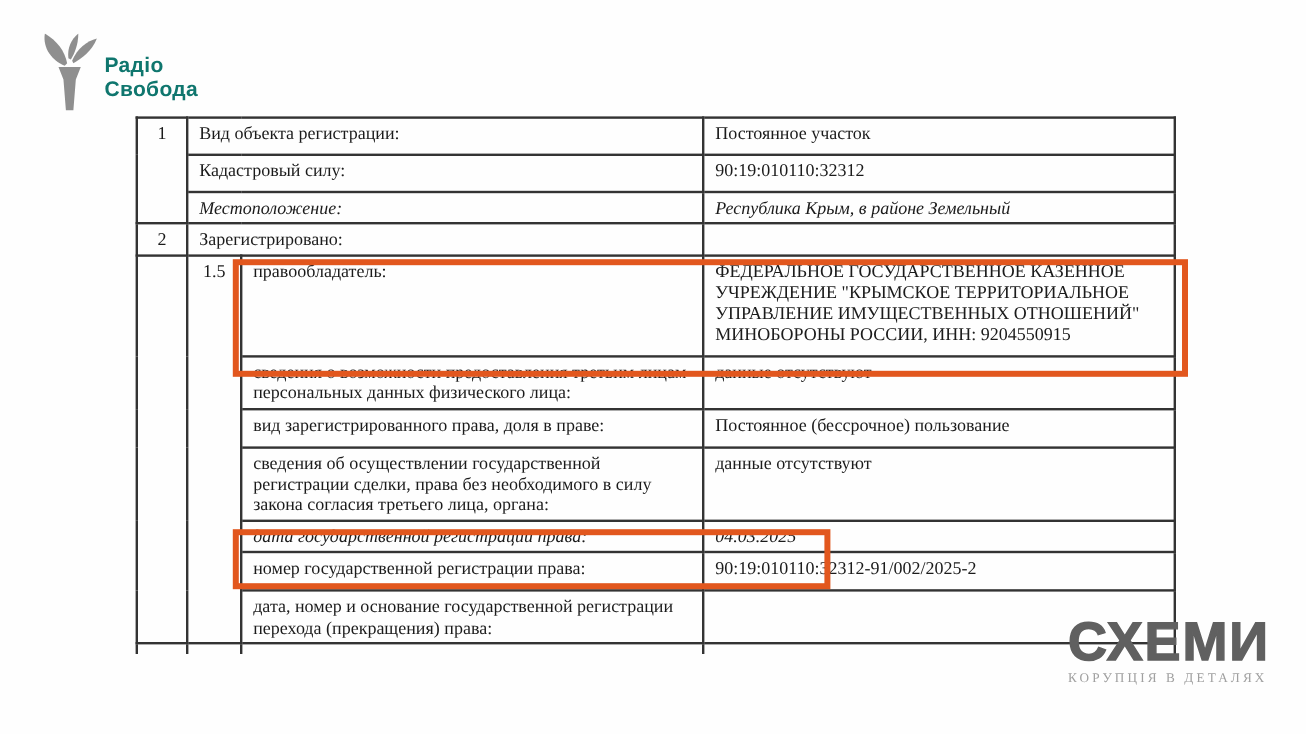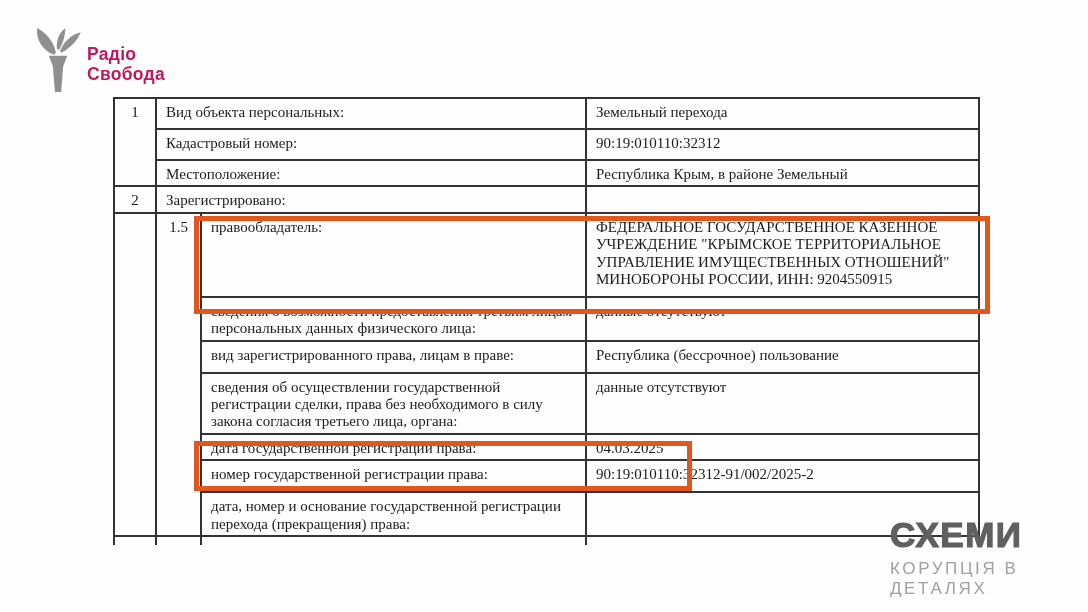--- a/index.html
+++ b/index.html
@@ -12,64 +12,64 @@
   }
   .page { position: absolute; inset: 0; width: 1088px; height: 612px; background: #fefefe; }
 
   
   .rs-logo { position: absolute; left: 33px; top: 28px; display: flex; align-items: flex-start; }
   .rs-icon { width: 48px; height: 64px; }
   .rs-text {
     margin-left: 6px; margin-top: 16px;
     font-family: "Liberation Sans", sans-serif;
     font-weight: bold; font-size: 17.5px; line-height: 20px;
-    color: #be185d; letter-spacing: 0.3px;
+    color: #0f766e; letter-spacing: 0.3px;
   }
 
   
   table.registry {
     position: absolute; left: 113px; top: 97px;
     width: 865px; border-collapse: collapse; table-layout: fixed;
   }
   table.registry td {
     border: 2px solid #333333;
     box-sizing: border-box;
     font-family: "Liberation Serif", serif;
     font-size: 15px; line-height: 1.16; color: #1b1b1b;
     vertical-align: top;
     padding: 5px 9px 2px 9px;
     overflow: hidden;
     background: transparent;
   }
   td.num { text-align: center; padding-left: 2px; padding-right: 2px; }
-  tr.h31 { height: 31px; } tr.h33 { height: 22px; } tr.h26 { height: 26px; }
+  tr.h31 { height: 31px; } tr.h33 { height: 22px; font-style: italic; } tr.h26 { height: 26px; }
   tr.h84 { height: 84px; } tr.h54 { height: 42px; } tr.h32 { height: 32px; }
   tr.h59 { height: 59px; } tr.h44 { height: 44px; margin-left: 40px; }
   tr.partial { height: 9px; }
   tr.partial td { border-bottom: none; padding: 0; }
 
   
   .hl-box {
     position: absolute; border: 5px solid #E2571E;
     background: transparent; z-index: 6; pointer-events: none;
   }
   .hl-owner { left: 194px; top: 216px; width: 786px; height: 88px; }
   .hl-date  { left: 194px; top: 441px; width: 488px; height: 40px; }
 
   
   .schemes { position: absolute; left: 890px; top: 514px; z-index: 10; text-align: left; }
   .schemes-title {
     font-family: "Liberation Sans", sans-serif;
-    font-weight: 900; font-size: 35px; line-height: 42px;
+    font-weight: 900; font-size: 45px; line-height: 42px;
     color: #606060; letter-spacing: 1.5px;
     -webkit-text-stroke: 1.2px #606060;
   }
   .schemes-tagline {
-    font-family: Liberation Sans, sans-serif;
-    font-size: 17px; letter-spacing: 2.6px;
+    font-family: Liberation Serif, serif;
+    font-size: 11px; letter-spacing: 2.6px;
     color: #a0a0a0; margin-top: 3px;
   }
 </style>
 </head>
 <body>
 
 <div class="page">
 
   <div class="rs-logo">
     <svg class="rs-icon" viewBox="0 0 46 62" xmlns="http://www.w3.org/2000/svg">
@@ -89,25 +89,25 @@
   <table class="registry">
     <colgroup>
       <col style="width:42px">
         <col style="width:45px">
         <col style="width:385px">
         <col style="width:393px">
     </colgroup>
     <tbody>
       <tr class="h31">
         <td class="num" rowspan="3">1</td>
-        <td colspan="2">Вид объекта персональных:</td>
-        <td>Земельный перехода</td>
+        <td colspan="2">Вид объекта регистрации:</td>
+        <td>Постоянное участок</td>
       </tr>
       <tr class="h31">
-        <td colspan="2">Кадастровый номер:</td>
+        <td colspan="2">Кадастровый силу:</td>
         <td>90:19:010110:32312</td>
       </tr>
       <tr class="h33">
         <td colspan="2">Местоположение:</td>
         <td>Республика Крым, в районе Земельный</td>
       </tr>
       <tr class="h26">
         <td class="num">2</td>
         <td colspan="2">Зарегистрировано:</td>
         <td></td>
@@ -116,22 +116,22 @@
         <td rowspan="7"></td>
         <td class="num" rowspan="7">1.5</td>
         <td>правообладатель:</td>
         <td>ФЕДЕРАЛЬНОЕ ГОСУДАРСТВЕННОЕ КАЗЕННОЕ УЧРЕЖДЕНИЕ "КРЫМСКОЕ ТЕРРИТОРИАЛЬНОЕ УПРАВЛЕНИЕ ИМУЩЕСТВЕННЫХ ОТНОШЕНИЙ" МИНОБОРОНЫ РОССИИ, ИНН: 9204550915</td>
       </tr>
       <tr class="h54">
         <td>сведения о возможности предоставления третьим лицам персональных данных физического лица:</td>
         <td>данные отсутствуют</td>
       </tr>
       <tr class="h32">
-        <td>вид зарегистрированного права, лицам в праве:</td>
-        <td>Республика (бессрочное) пользование</td>
+        <td>вид зарегистрированного права, доля в праве:</td>
+        <td>Постоянное (бессрочное) пользование</td>
       </tr>
       <tr class="h59">
         <td>сведения об осуществлении государственной регистрации сделки, права без необходимого в силу закона согласия третьего лица, органа:</td>
         <td>данные отсутствуют</td>
       </tr>
       <tr class="h33">
         <td>дата государственной регистрации права:</td>
         <td>04.03.2025</td>
       </tr>
       <tr class="h32">

